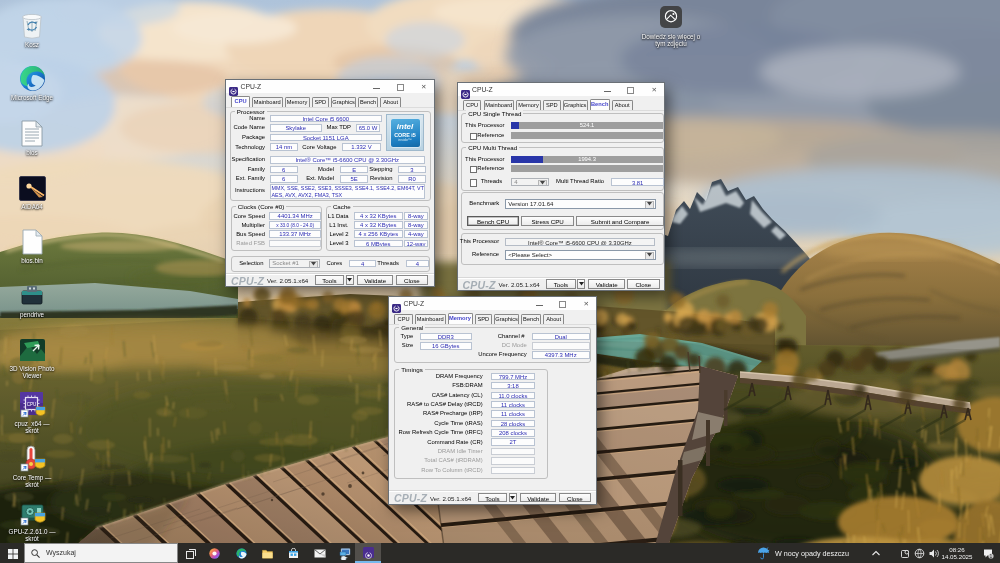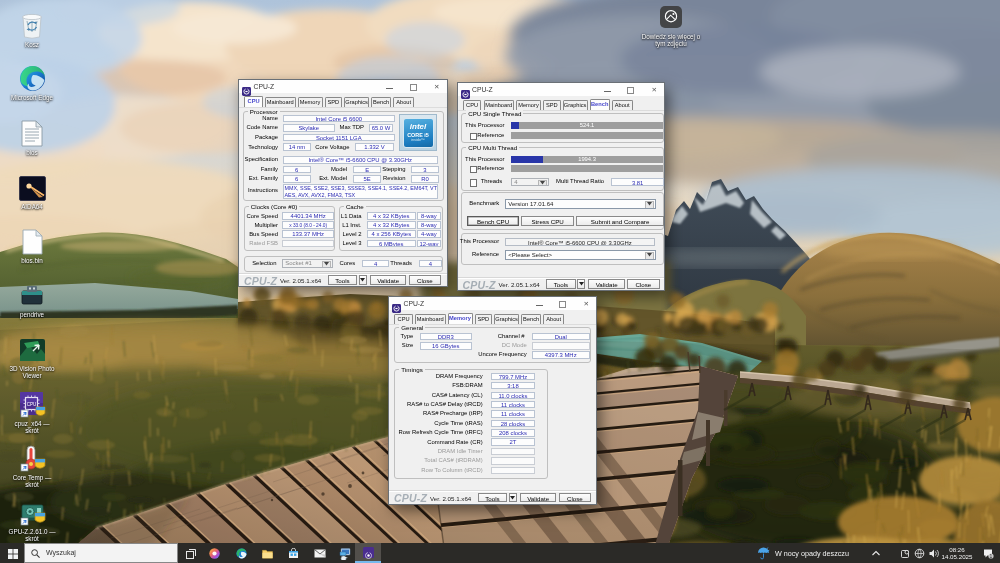--- a/index.html
+++ b/index.html
@@ -1370,21 +1370,21 @@
       <defs>
         <clipPath id="spc">
           <circle cx="11" cy="10.2" r="5.1"></circle>
         </clipPath>
       </defs>
 <circle cx="11" cy="10.2" r="5.6" fill="none" stroke="#fff" stroke-width="1.15"></circle>
 <circle cx="13.4" cy="8.0" r="1.05" fill="#fff"></circle>
 <path d="M5.8,14.2 L10.6,9.2 L16.2,14.6" fill="none" stroke="#fff" stroke-width="1.15" clip-path="url(#spc)"></path>
     </svg></div>
 <div class="dlab" style="position:absolute;left:631px;top:31px;width:80px;z-index:5;text-align:center">Dowiedz się więcej o<br>tym zdjęciu</div>
-<div class="win" style="left:238px;top:78.5px;width:209.5px;height:208.5px">
+<div class="win" style="left:225px;top:78.5px;width:209.5px;height:208.5px">
     <div class="tb">
       <div class="tbico"><svg width="9" height="9" viewBox="0 0 9 9">
           <rect x="0" y="0" width="9" height="9" rx="1.4" fill="#3b2a86"></rect>
           <circle cx="4.5" cy="4.5" r="2.6" fill="none" stroke="#fff" stroke-width="0.9" stroke-dasharray="11 2"></circle>
           <rect x="3.4" y="3.9" width="2.2" height="1.2" fill="#fff"></rect>
         </svg></div>
       <div class="tbt">CPU-Z</div>
       <div class="cap" style="left:139.0px">
         <div class="mn"></div>
       </div>

